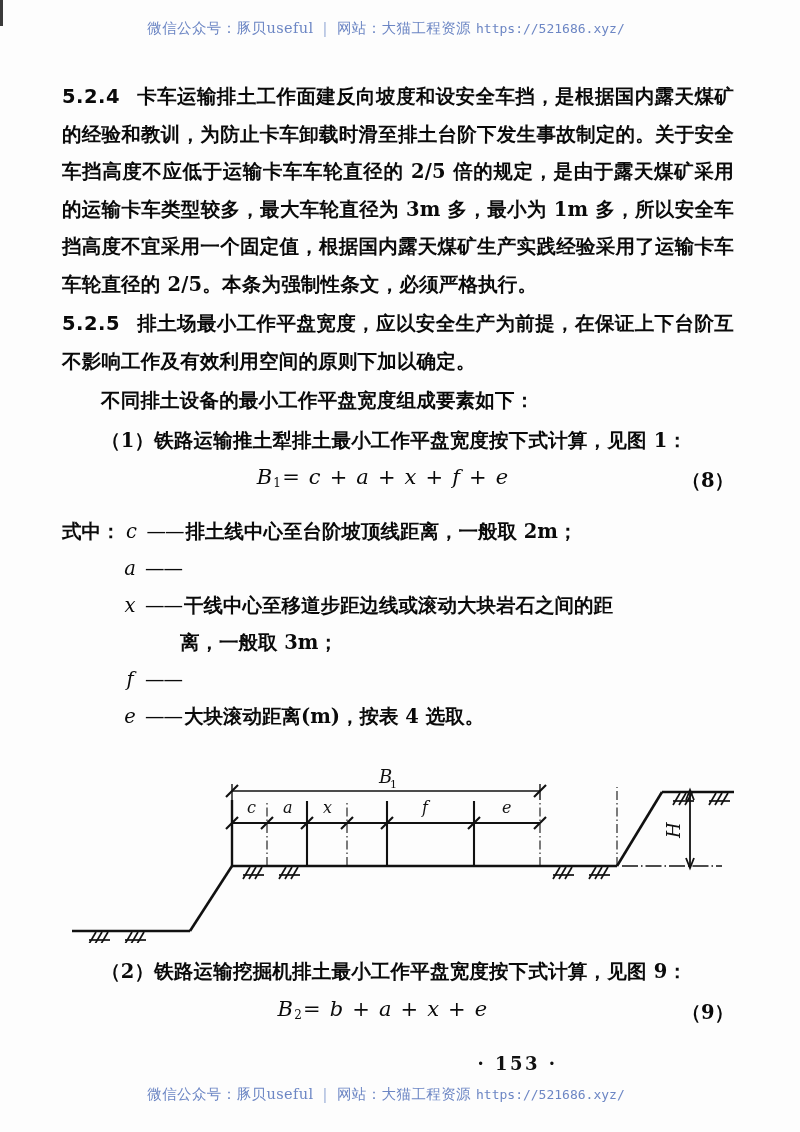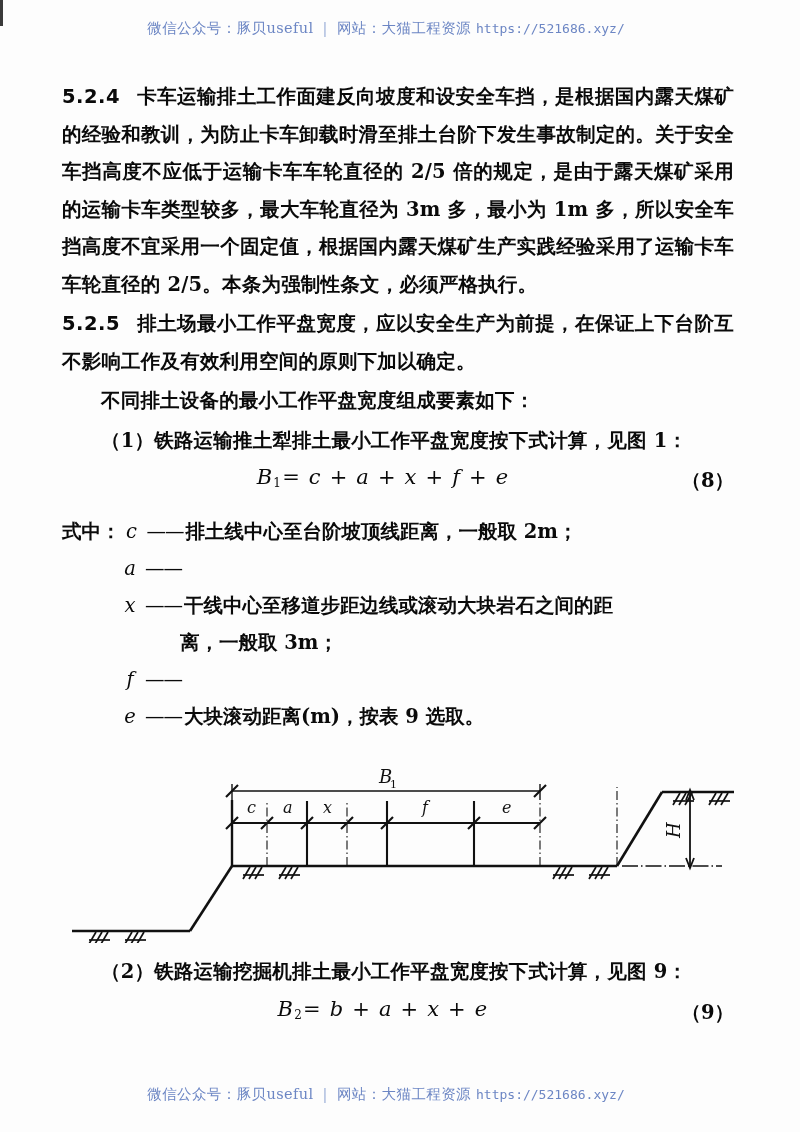--- a/index.html
+++ b/index.html
@@ -225,21 +225,21 @@
       </div>
 
       <div class="defrow pad-lvl1">
         <span class="sym">f</span>
           <span class="dash">——</span>
       </div>
 
       <div class="defrow pad-lvl1">
         <span class="sym">e</span>
           <span class="dash">——</span>
-          <span class="dtext">大块滚动距离(m)，按表 9 选取。</span>
+          <span class="dtext">大块滚动距离(m)，按表 4 选取。</span>
       </div>
 
     </div>
 
     <div class="figure-wrap">
       <svg width="672" height="200" viewBox="0 0 672 200">
         <g stroke="#111" fill="none" stroke-linecap="butt">
 
           <path d="M 10 188 L 128 188" stroke-width="2.6"></path>
 
@@ -358,18 +358,19 @@
 
     <p class="para indent" style="margin-top:10px;">（2）铁路运输挖掘机排土最小工作平盘宽度按下式计算，见图 9：</p>
 
     <div class="equation-row">
       <div class="equation"><span>B</span><sub>2</sub><span>= b + a + x + e</span></div>
       <div class="eq-num">（9）</div>
     </div>
 
   </div>
 
+  <div class="page-number">· 153 ·</div>
 
   <div class="watermark watermark-bottom">
     <span>微信公众号：</span><span>豚贝useful</span><span class="wm-sep">|</span><span>网站：</span><span>大猫工程资源</span>&nbsp;<span class="wm-url">https://521686.xyz/</span>
   </div>
 
 </div>
 
 </body></html>

